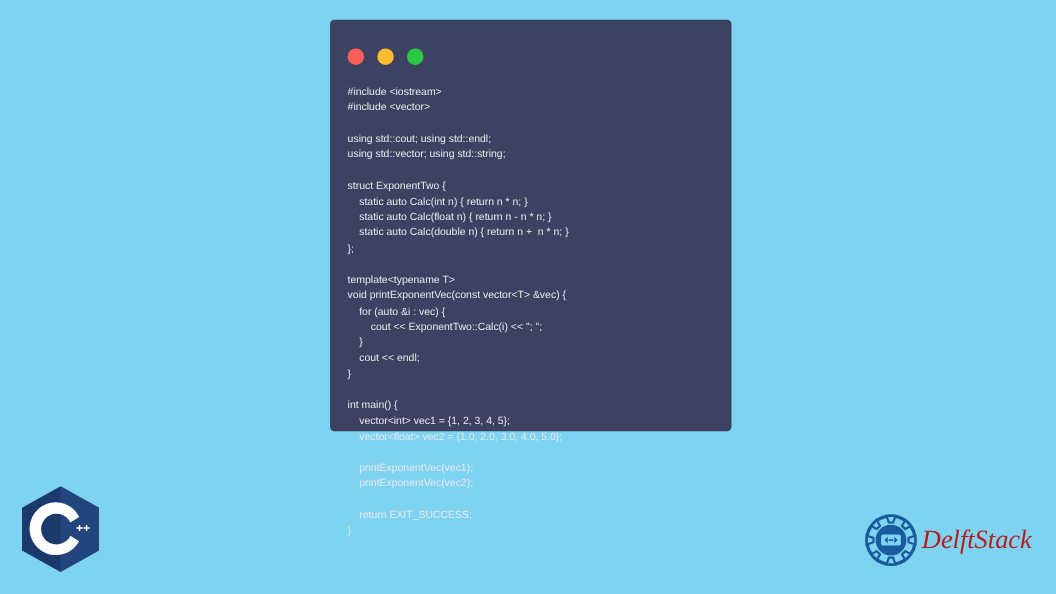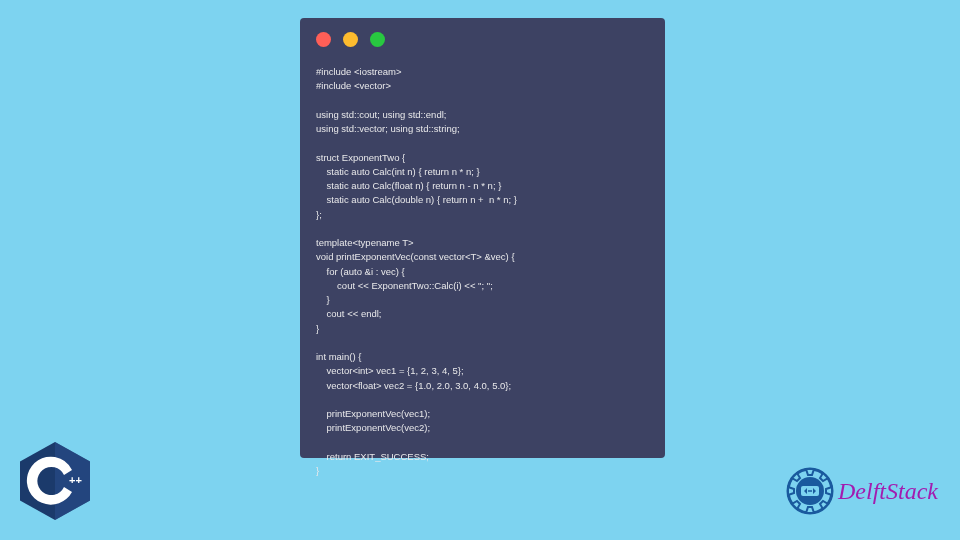--- a/index.html
+++ b/index.html
@@ -9,24 +9,24 @@
     background: #7dd3f0;
     position: relative;
     font-family: Arial, sans-serif;
     overflow: hidden;
   }
   .editor {
     position: absolute;
     left: 300px;
     top: 18px;
     width: 365px;
-    height: 440px;
+    height: 374px;
     background: #3d4263;
     border-radius: 4px;
-    padding: 14px 16px 16px 16px;
+    padding: 26px 16px 16px 16px;
   }
   .traffic-lights {
     display: flex;
     gap: 12px;
     margin-bottom: 18px;
   }
   .dot {
     width: 15px;
     height: 15px;
     border-radius: 50%;
@@ -53,21 +53,21 @@
     right: 22px;
     bottom: 25px;
     display: flex;
     align-items: center;
     gap: 4px;
   }
   .delft-text {
     font-family: Georgia, serif;
     font-style: italic;
     font-size: 24px;
-    color: #a21caf;
+    color: #b91c1c;
     font-weight: 500;
   }
 </style>
 </head>
 <body>
 
 <div class="editor">
   <div class="traffic-lights">
     <div class="dot red"></div>
     <div class="dot yellow"></div>

